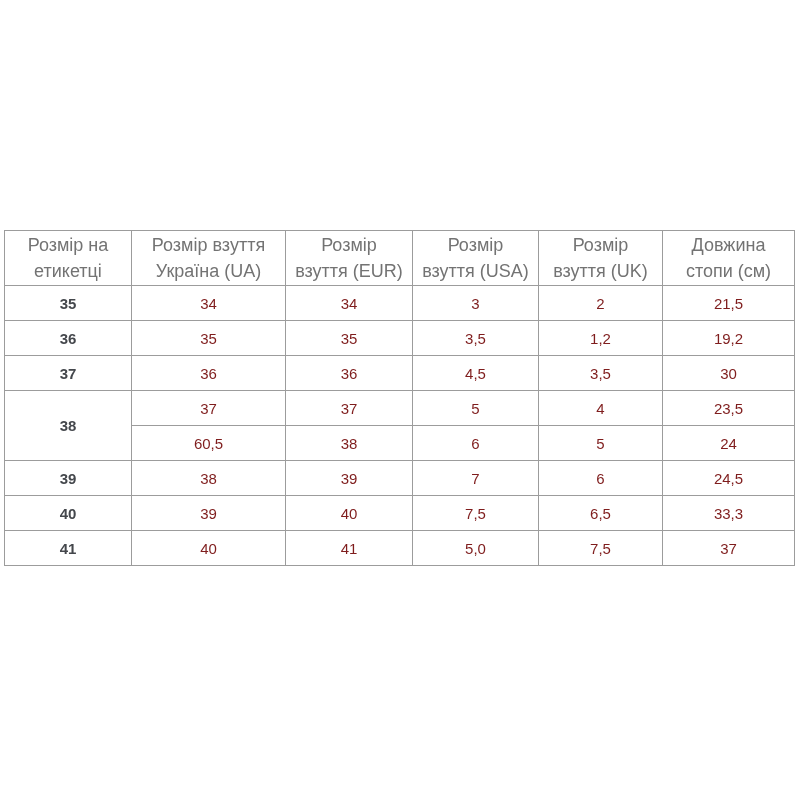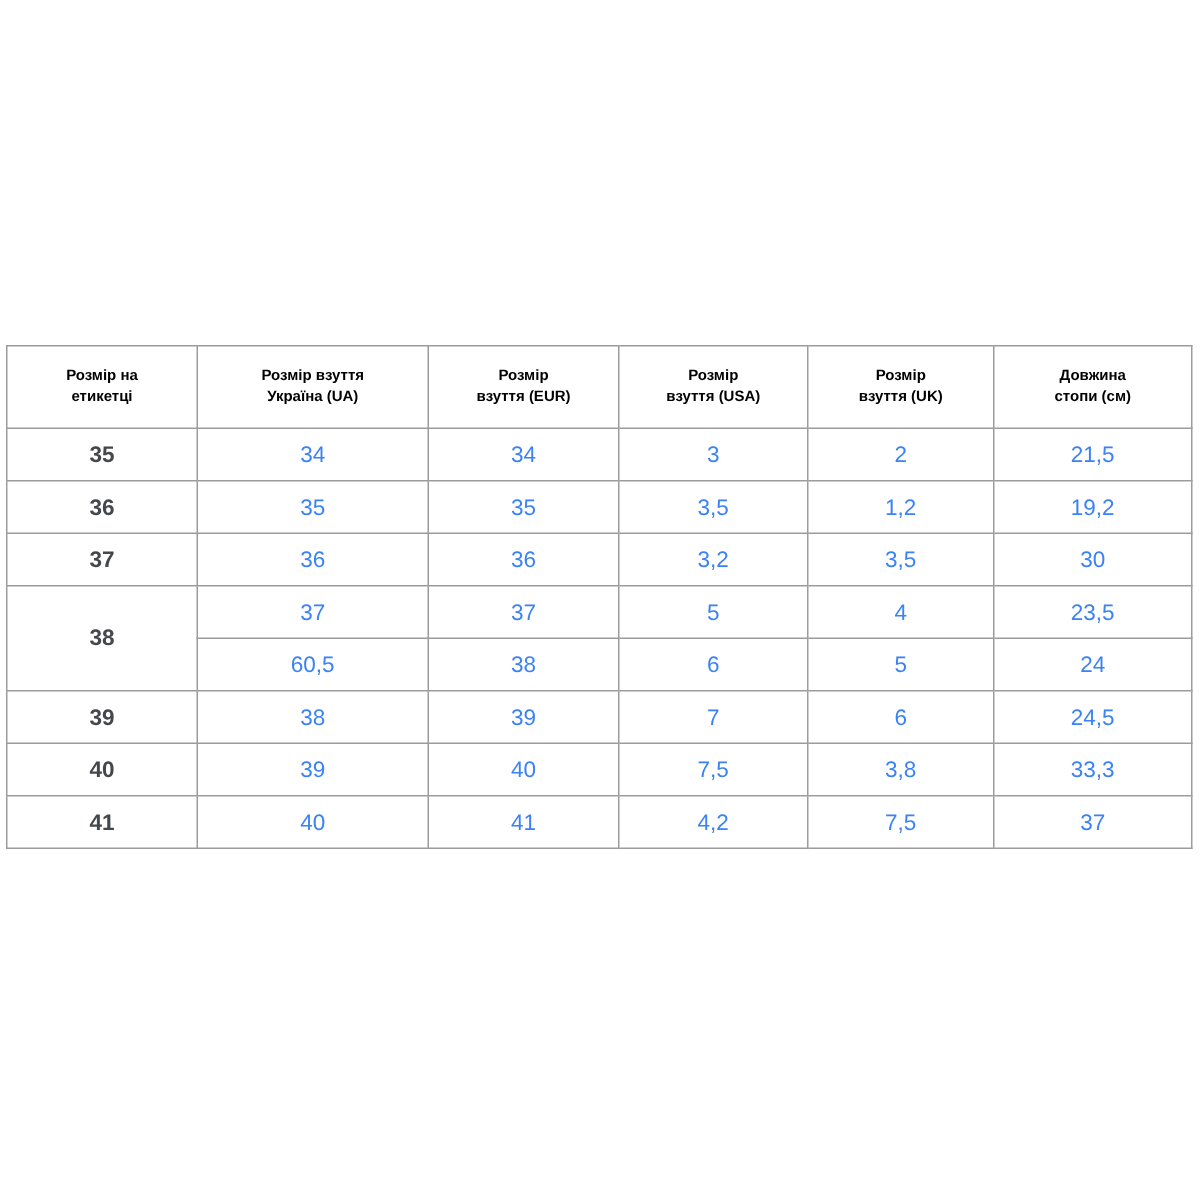--- a/index.html
+++ b/index.html
@@ -24,31 +24,31 @@
   table.size-table th,
   table.size-table td {
     border: 1px solid #9c9c9c;
     text-align: center;
     vertical-align: middle;
     padding: 0;
     overflow: hidden;
   }
   table.size-table th {
     height: 54px;
-    font-size: 10px;
-    font-weight: bold;
-    color: #000000;
+    font-size: 18px;
+    font-weight: normal;
+    color: #737373;
     white-space: pre-line;
     line-height: 1.45;
   }
   table.size-table td {
     height: 34px;
     font-size: 15px;
     font-weight: normal;
-    color: #3b82f6;
+    color: #7f1d1d;
   }
   table.size-table td.row-label {
     font-weight: bold;
     color: #44474c;
   }
 </style>
 </head>
 <body>
 
 <div class="table-wrap">
@@ -91,21 +91,21 @@
         <td>35</td>
         <td>35</td>
         <td>3,5</td>
         <td>1,2</td>
         <td>19,2</td>
       </tr>
       <tr>
         <td class="row-label">37</td>
         <td>36</td>
         <td>36</td>
-        <td>3,2</td>
+        <td>4,5</td>
         <td>3,5</td>
         <td>30</td>
       </tr>
       <tr>
         <td class="row-label" rowspan="2">38</td>
         <td>37</td>
         <td>37</td>
         <td>5</td>
         <td>4</td>
         <td>23,5</td>
@@ -123,26 +123,26 @@
         <td>39</td>
         <td>7</td>
         <td>6</td>
         <td>24,5</td>
       </tr>
       <tr>
         <td class="row-label">40</td>
         <td>39</td>
         <td>40</td>
         <td>7,5</td>
-        <td>3,8</td>
+        <td>6,5</td>
         <td>33,3</td>
       </tr>
       <tr>
         <td class="row-label">41</td>
         <td>40</td>
         <td>41</td>
-        <td>4,2</td>
+        <td>5,0</td>
         <td>7,5</td>
         <td>37</td>
       </tr>
     </tbody>
   </table>
 </div>
 
 </body></html>

